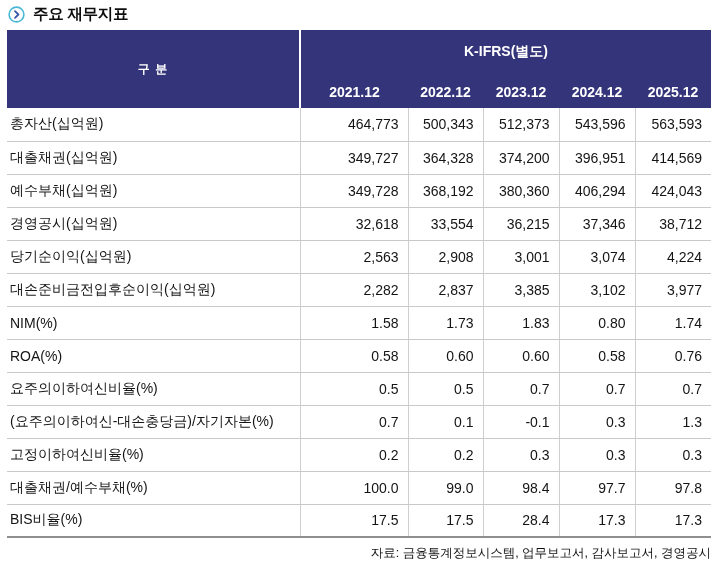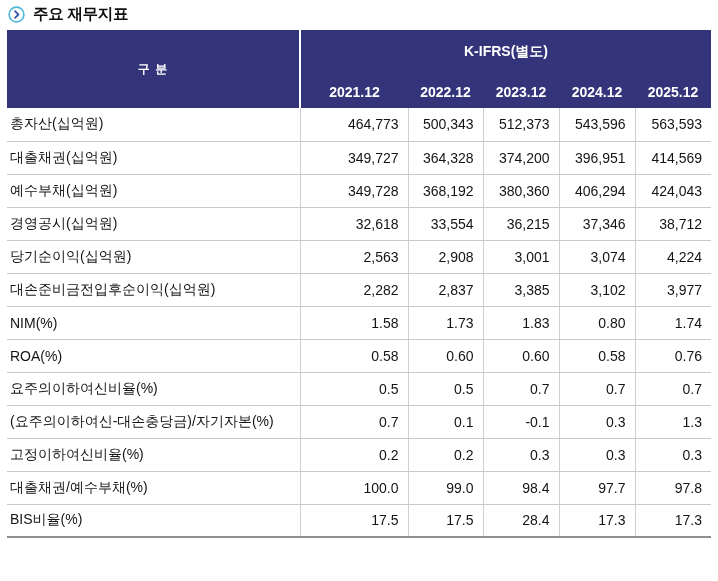--- a/index.html
+++ b/index.html
@@ -179,15 +179,16 @@
           <td class="cell-value">17.5</td>
           <td class="cell-value">17.5</td>
           <td class="cell-value">28.4</td>
           <td class="cell-value">17.3</td>
           <td class="cell-value">17.3</td>
         </tr>
       </tbody>
   </table>
 
   <div class="notes">
+    <div class="source-line">자료: 금융통계정보시스템, 업무보고서, 감사보고서, 경영공시</div>
   </div>
 
 </div>
 
 </body></html>

